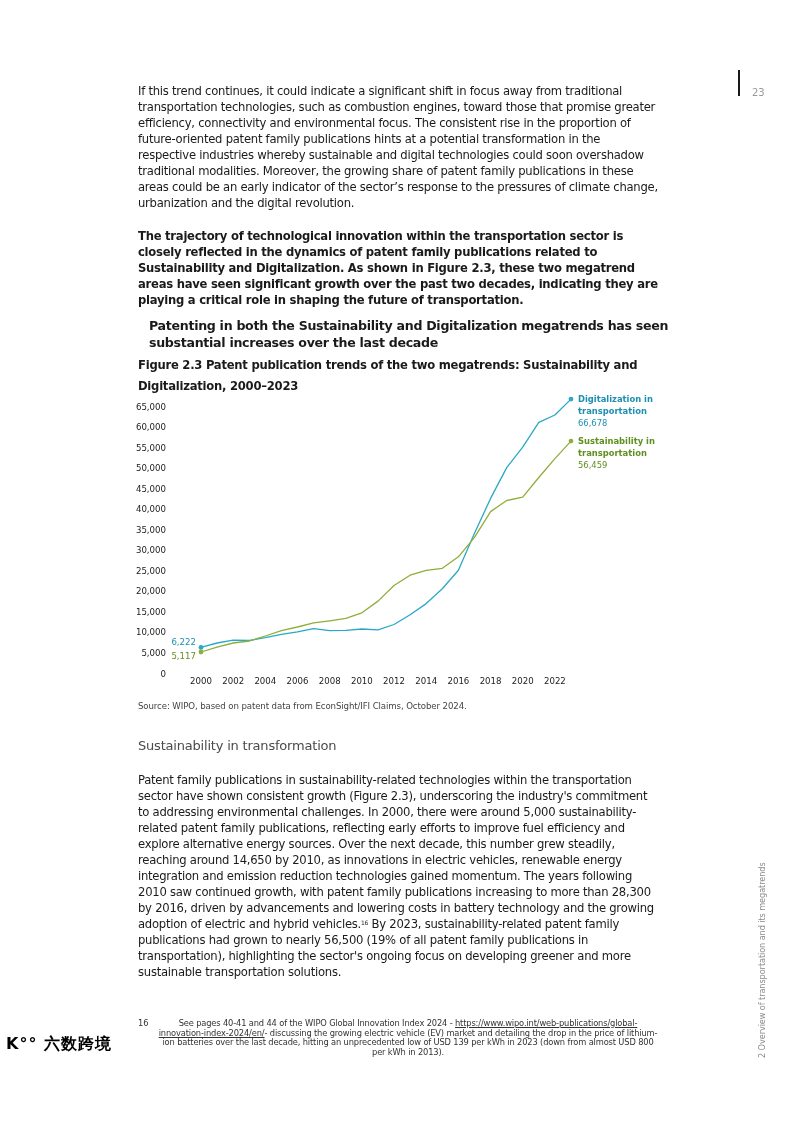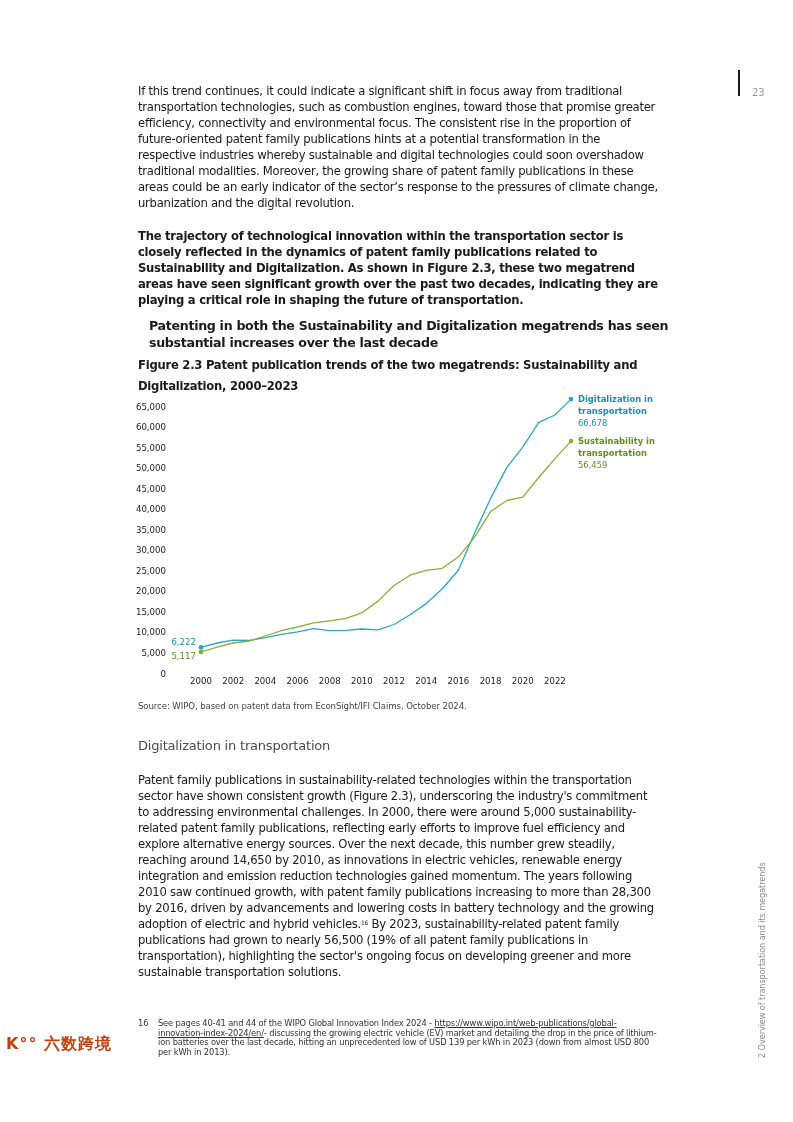--- a/index.html
+++ b/index.html
@@ -18,23 +18,23 @@
                font-weight: bold; letter-spacing: -0.25px; margin: 0; }
   #chart { position: absolute; left: 130px; top: 390px; width: 540px; height: 305px; }
   #chart text { font-family: "DejaVu Sans", sans-serif; }
   .source { position: absolute; left: 138px; top: 701px; font-size: 8.6px; color: #444; letter-spacing: -0.1px; text-align: right; }
   .section-head { position: absolute; left: 138px; top: 738px; font-size: 13px; color: #4a4a4a; letter-spacing: -0.2px; }
   #para3 { top: 772px; }
   sup { font-size: 6px; vertical-align: top; position: relative; top: -1px; }
   .footnote { position: absolute; left: 138px; top: 1019px; width: 520px; font-size: 8.3px; line-height: 9.5px;
               color: #333; letter-spacing: -0.15px; }
   .fn-num { position: absolute; left: 0; top: 0; }
-  .fn-text { position: absolute; left: 20px; top: 0; width: 500px; }
+  .fn-text { position: absolute; left: 20px; top: 0; width: 500px; text-align: center; }
   .fn-link { text-decoration: underline; color: #333; }
-  .watermark { position: absolute; left: 6px; top: 1034px; font-size: 16px; color: #c2410c; font-weight: bold; letter-spacing: 1px; }
+  .watermark { position: absolute; left: 6px; top: 1034px; font-size: 16px; color: #000000; font-weight: bold; letter-spacing: 1px; }
 </style>
 </head>
 <body>
 
 <div class="page-marker"></div>
 <div class="page-number">23</div>
 <div class="side-label">2 Overview of transportation and its megatrends</div>
 
 <p id="para1" class="body-text">If this trend continues, it could indicate a significant shift in focus away from traditional transportation technologies, such as combustion engines, toward those that promise greater efficiency, connectivity and environmental focus. The consistent rise in the proportion of future-oriented patent family publications hints at a potential transformation in the respective industries whereby sustainable and digital technologies could soon overshadow traditional modalities. Moreover, the growing share of patent family publications in these areas could be an early indicator of the sector’s response to the pressures of climate change, urbanization and the digital revolution.</p>
 <p id="para2" class="body-text">The trajectory of technological innovation within the transportation sector is closely reflected in the dynamics of patent family publications related to Sustainability and Digitalization. As shown in Figure 2.3, these two megatrend areas have seen significant growth over the past two decades, indicating they are playing a critical role in shaping the future of transportation.</p>
@@ -86,21 +86,21 @@
       <text x="448" y="24.10729230769232" font-size="8.4" font-weight="bold" fill="#1e8fb0">transportation</text>
       <text x="448" y="36.10729230769232" font-size="8.4" fill="#1e8fb0">66,678</text>
       <text x="66" y="268.98093846153847" text-anchor="end" font-size="8.6" fill="#5f8f1e">5,117</text>
       <text x="448" y="54.0838" font-size="8.4" font-weight="bold" fill="#5f8f1e">Sustainability in</text>
       <text x="448" y="66.0838" font-size="8.4" font-weight="bold" fill="#5f8f1e">transportation</text>
       <text x="448" y="78.0838" font-size="8.4" fill="#5f8f1e">56,459</text>
     </g>
 </svg>
 
 <div class="source">Source: WIPO, based on patent data from EconSight/IFI Claims, October 2024.</div>
-<div class="section-head">Digitalization in transportation</div>
+<div class="section-head">Sustainability in transformation</div>
 
 <p id="para3" class="body-text"><span>Patent family publications in sustainability-related technologies within the transportation sector have shown consistent growth (Figure 2.3), underscoring the industry's commitment to addressing environmental challenges. In 2000, there were around 5,000 sustainability-related patent family publications, reflecting early efforts to improve fuel efficiency and explore alternative energy sources. Over the next decade, this number grew steadily, reaching around 14,650 by 2010, as innovations in electric vehicles, renewable energy integration and emission reduction technologies gained momentum. The years following 2010 saw continued growth, with patent family publications increasing to more than 28,300 by 2016, driven by advancements and lowering costs in battery technology and the growing adoption of electric and hybrid vehicles.</span><sup>16</sup><span> By 2023, sustainability-related patent family publications had grown to nearly 56,500 (19% of all patent family publications in transportation), highlighting the sector's ongoing focus on developing greener and more sustainable transportation solutions.</span></p>
 
 <div class="footnote">
   <span class="fn-num">16</span>
   <span class="fn-text"><span>See pages 40-41 and 44 of the WIPO Global Innovation Index 2024 - </span><span class="fn-link">https://www.wipo.int/web-publications/global-innovation-index-2024/en/</span><span>- discussing the growing electric vehicle (EV) market and detailing the drop in the price of lithium-ion batteries over the last decade, hitting an unprecedented low of USD 139 per kWh in 2023 (down from almost USD 800 per kWh in 2013).</span></span>
 </div>
 
 <div class="watermark">K°° 六数跨境</div>
 

